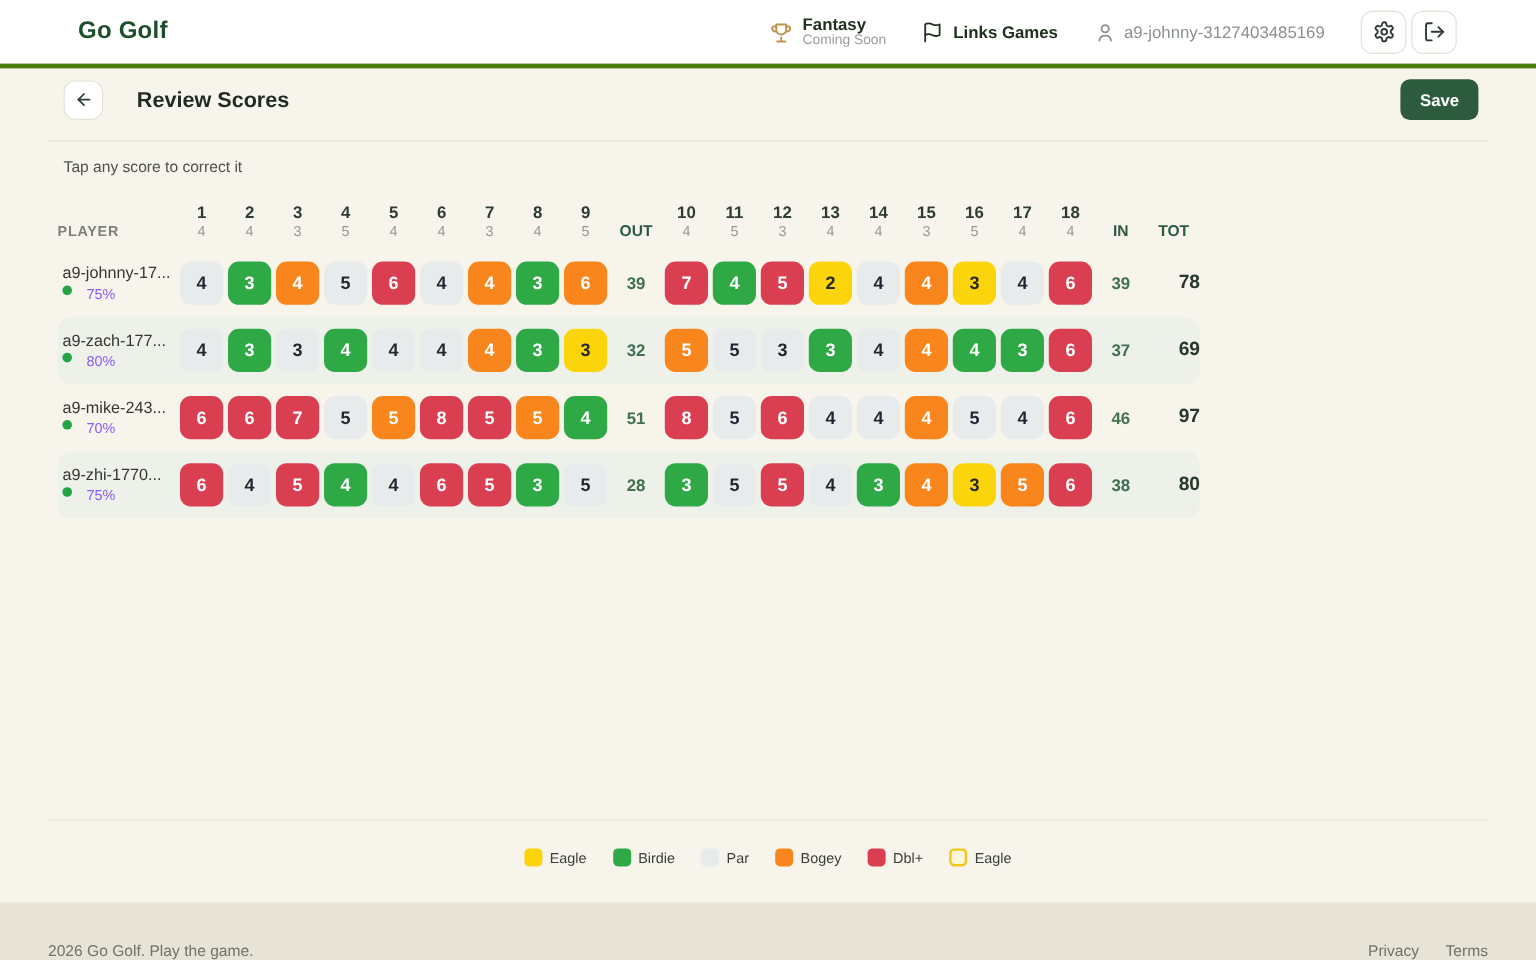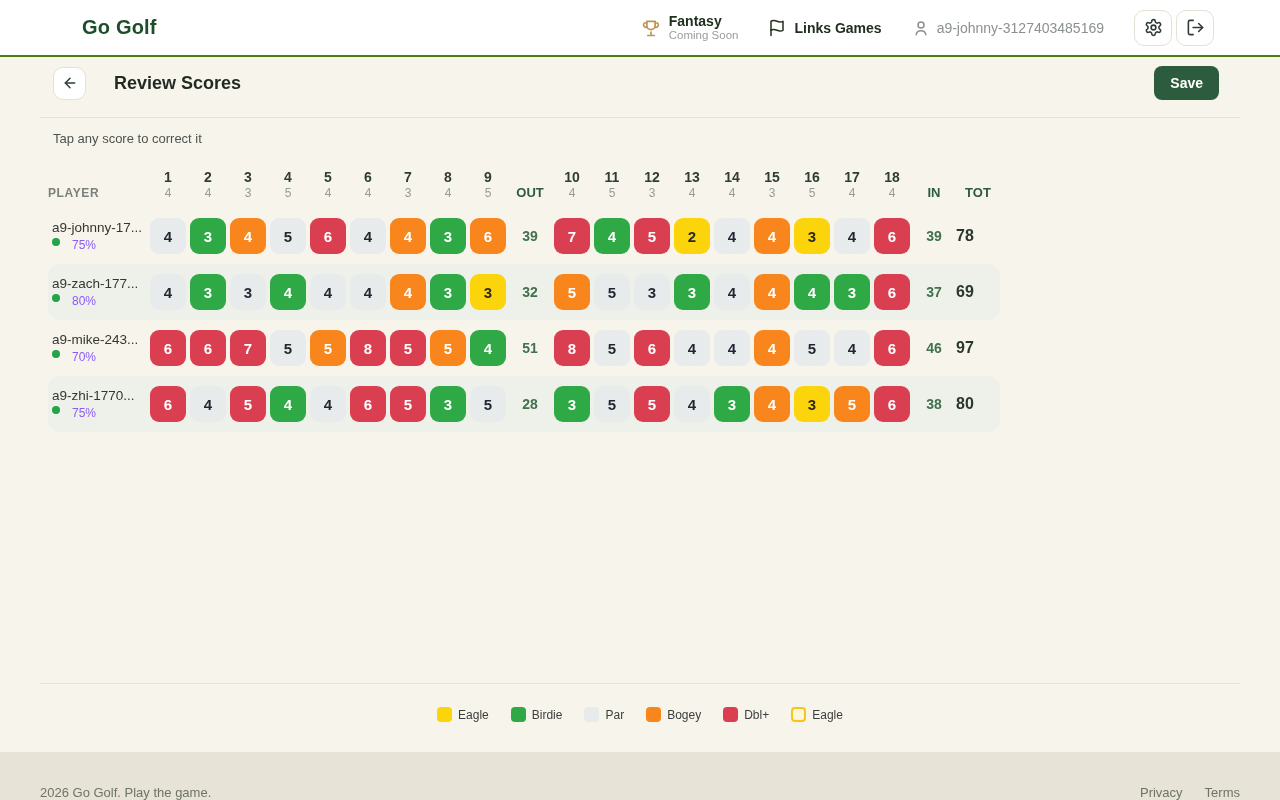--- a/index.html
+++ b/index.html
@@ -9,23 +9,23 @@
   }
   *{margin:0;padding:0;box-sizing:border-box;}
   html,body{width:1280px;height:800px;}
   body{
     font-family:"Liberation Sans","DejaVu Sans",sans-serif;
     background:var(--c-pagebg);
     display:flex;flex-direction:column;overflow:hidden;color:#222;
   }
   
   .app-header{
-    height:57px;background:var(--c-headerbg);border-bottom:2px solid #4d7c0f;
+    height:57px;background:var(--c-headerbg);border-bottom:4px solid #4d7c0f;
     display:flex;align-items:center;justify-content:space-between;
-    padding:0 66px 0 82px;flex:0 0 auto;gap:12px;
+    padding:0 66px 0 65px;flex:0 0 auto;gap:12px;
   }
   .brand{font-size:20px;font-weight:700;color:var(--c-brand);letter-spacing:.2px;cursor:pointer;}
   .hnav{display:flex;align-items:center;gap:30px;}
   .nav-item{display:flex;align-items:center;gap:8px;cursor:pointer;}
   .nav-item .txt{display:flex;flex-direction:column;line-height:1.15;}
   .nav-label{font-size:14px;font-weight:700;color:#20301f;}
   .nav-sub{font-size:11.5px;color:#9aa09a;}
   .user-chip{display:flex;align-items:center;gap:7px;color:#8b918c;font-size:14px;}
   .icon-btn{
     width:38px;height:36px;border:1px solid #e4e1d7;border-radius:10px;background:#fff;
@@ -35,21 +35,21 @@
   svg{display:block;}
   
   main{flex:1;display:flex;flex-direction:column;padding:9px 40px 0;min-height:0;}
   .titlebar{display:flex;align-items:center;gap:28px;}
   .back-btn{
     width:33px;height:33px;border:1px solid #e4e1d7;border-radius:10px;background:#fff;
     display:flex;align-items:center;justify-content:center;cursor:pointer;margin-left:13px;
   }
   .page-title{font-size:18px;font-weight:700;color:#1f2a21;}
   .save-btn{
-    margin-left:auto;margin-right:21px;background:var(--c-save);color:#fff;border:none;
+    margin-left:auto;margin-right:8px;background:var(--c-save);color:#fff;border:none;
     font-family:inherit;font-size:14px;font-weight:600;padding:9px 16px;border-radius:8px;cursor:pointer;
   }
   .divider{border-top:1px solid #e6e2d6;margin-top:17px;}
   .hint{font-size:13px;color:#4d524d;margin:13px 0 0 13px;}
   
   .scorecard{margin:14px 0 0 8px;}
   .srow,.shead{
     display:grid;
     grid-template-columns:100px repeat(9,40px) 44px repeat(9,40px) 44px 44px;
     align-items:center;width:952px;
@@ -70,21 +70,21 @@
   .cell{
     width:36px;height:36px;border-radius:9px;display:flex;align-items:center;justify-content:center;
     font-size:15px;font-weight:700;cursor:pointer;
   }
   .cell.eagle{background:var(--c-eagle);color:#2a2a20;}
   .cell.birdie{background:var(--c-birdie);color:#fff;}
   .cell.par{background:var(--c-par);color:#1f2731;}
   .cell.bogey{background:var(--c-bogey);color:#fff;}
   .cell.dbl{background:var(--c-dbl);color:#fff;}
   .agg-out{font-size:14px;font-weight:700;color:var(--c-outin);text-align:center;}
-  .agg-tot{font-size:16px;font-weight:700;color:#29382c;text-align:left;}
+  .agg-tot{font-size:16px;font-weight:700;color:#29382c;text-align:right;}
   
   .legendwrap{
     margin-top:auto;border-top:1px solid #e6e2d6;
     display:flex;justify-content:center;gap:22px;padding:11px 0 30px;
   }
   .legend-item{display:flex;align-items:center;gap:6px;font-size:12px;color:#3b3e3a;margin-top:12px;}
   .sw{width:15px;height:15px;border-radius:4px;}
   .sw-eagle{background:var(--c-eagle);}
   .sw-birdie{background:var(--c-birdie);}
   .sw-par{background:var(--c-par);}

